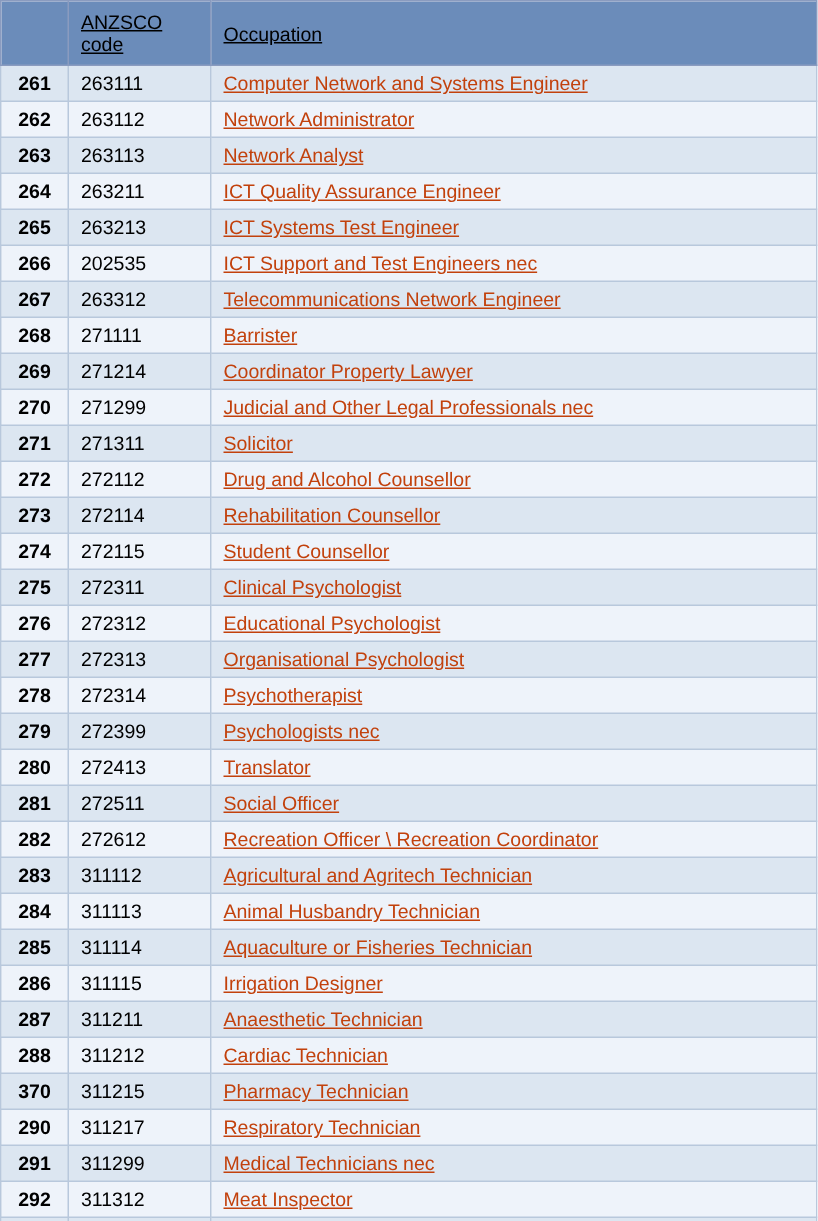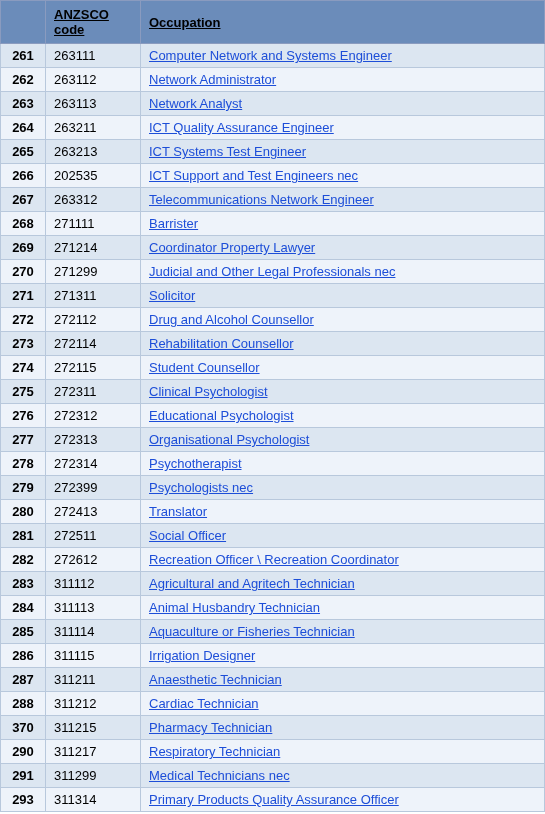--- a/index.html
+++ b/index.html
@@ -13,21 +13,21 @@
       width: 545px;
       border-collapse: collapse;
     }
     thead tr {
       background: #6b8cba;
     }
     thead th {
       padding: 6px 8px;
       text-align: left;
       color: #000;
-      font-weight: bold;
+      font-weight: normal;
       border: 1px solid #8a9bbf;
       text-decoration: underline;
     }
     tbody tr:nth-child(odd) {
       background: #dce6f1;
     }
     tbody tr:nth-child(even) {
       background: #eef3fa;
     }
     tbody td {
@@ -39,21 +39,21 @@
       font-weight: bold;
       text-align: center;
       width: 45px;
       margin-left: 15px;
     }
     tbody td:nth-child(2) {
       width: 95px;
     }
     tbody td:nth-child(3) {
       text-decoration: underline;
-      color: #1d4ed8;
+      color: #c2410c;
     }
   </style>
 </head>
 <body>
 
 <table>
   <thead>
     <tr>
       <th></th>
       <th>ANZSCO code</th>
@@ -210,18 +210,23 @@
         <td>290</td>
         <td>311217</td>
         <td>Respiratory Technician</td>
       </tr>
       <tr>
         <td>291</td>
         <td>311299</td>
         <td>Medical Technicians nec</td>
       </tr>
       <tr>
+        <td>292</td>
+        <td>311312</td>
+        <td>Meat Inspector</td>
+      </tr>
+      <tr>
         <td>293</td>
         <td>311314</td>
         <td>Primary Products Quality Assurance Officer</td>
       </tr>
     </tbody>
 </table>
 
 </body></html>

